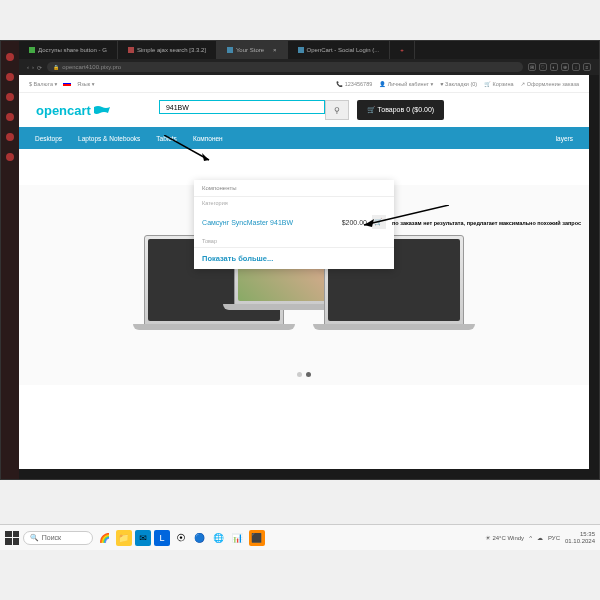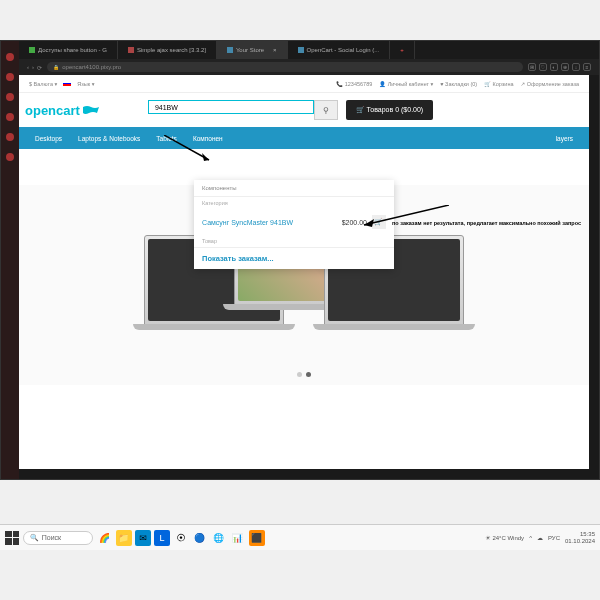--- a/index.html
+++ b/index.html
@@ -15,21 +15,21 @@
 .addr-controls{display:flex;gap:3px}
 .addr-url{flex:1;background:#333;padding:2px 6px;border-radius:7px;display:flex;align-items:center;gap:3px}
 .lock{font-size:5px}
 .addr-right{display:flex;gap:3px}
 .addr-icon{width:8px;height:8px;border:1px solid #555;border-radius:2px;display:flex;align-items:center;justify-content:center;font-size:5px}
 .page{position:absolute;top:34px;left:18px;right:10px;bottom:10px;background:#fff;overflow:hidden}
 .topbar{height:18px;display:flex;align-items:center;justify-content:space-between;padding:0 10px;font-size:5.5px;color:#888;border-bottom:1px solid #eee}
 .topleft{display:flex;gap:6px;align-items:center}
 .flag{width:8px;height:5px;background:linear-gradient(#fff 33%,#00f 33%,#00f 66%,#f00 66%)}
 .topright{display:flex;gap:7px}
-.header{height:34px;display:flex;align-items:center;padding:0 6px;gap:8px}
+.header{height:34px;display:flex;align-items:center;padding:0 17px;gap:8px}
 .logo{font-size:13px;font-weight:bold;color:#00bcd4;display:flex;align-items:center;gap:2px}
 .search-wrap{flex:1;display:flex;max-width:190px;margin-left:40px}
 .search-input{flex:1;height:14px;border:1px solid #00bcd4;padding:0 6px;font-size:7px;outline:none}
 .search-btn{width:24px;height:20px;background:#eee;border:1px solid #ccc;display:flex;align-items:center;justify-content:center;font-size:8px;color:#666}
 .cart-btn{height:20px;background:#222;color:#fff;font-size:7px;padding:0 10px;display:flex;align-items:center;gap:3px;border-radius:2px}
 .nav{height:22px;background:#2196c4;display:flex;align-items:center;padding:0 8px;gap:0}
 .nav-item{color:#fff;font-size:6.5px;padding:6px 8px}
 .dropdown{position:absolute;top:105px;left:175px;width:200px;background:#fff;box-shadow:0 2px 8px rgba(0,0,0,0.2);z-index:10;font-size:7px}
 .dd-header{padding:5px 8px;color:#888;font-size:6px;border-bottom:1px solid #eee}
 .dd-cat{padding:3px 8px;color:#aaa;font-size:5.5px}
@@ -164,21 +164,21 @@
       <div class="dd-header">Компоненты</div>
       <div class="dd-cat">Категория</div>
       <div class="dd-item">
         <span>Самсунг SyncMaster 941BW</span>
         <span class="dd-price">
           <span>$200.00</span>
           <span class="dd-cart">🛒</span>
         </span>
       </div>
       <div class="dd-type">Товар</div>
-      <div class="dd-more">Показать заказам...</div>
+      <div class="dd-more">Показать больше...</div>
     </div>
 
     <svg class="arrow2">
         <line x1="90" y1="0" x2="5" y2="20" class="arrow-line"></line>
         <polygon points="5,20 15,14 13,22" fill="#000"></polygon>
       </svg>
     <div class="annotation">по заказам нет результата, предлагает максимально похожий запрос</div>
 
     <div class="hero">
       <div class="laptops">

